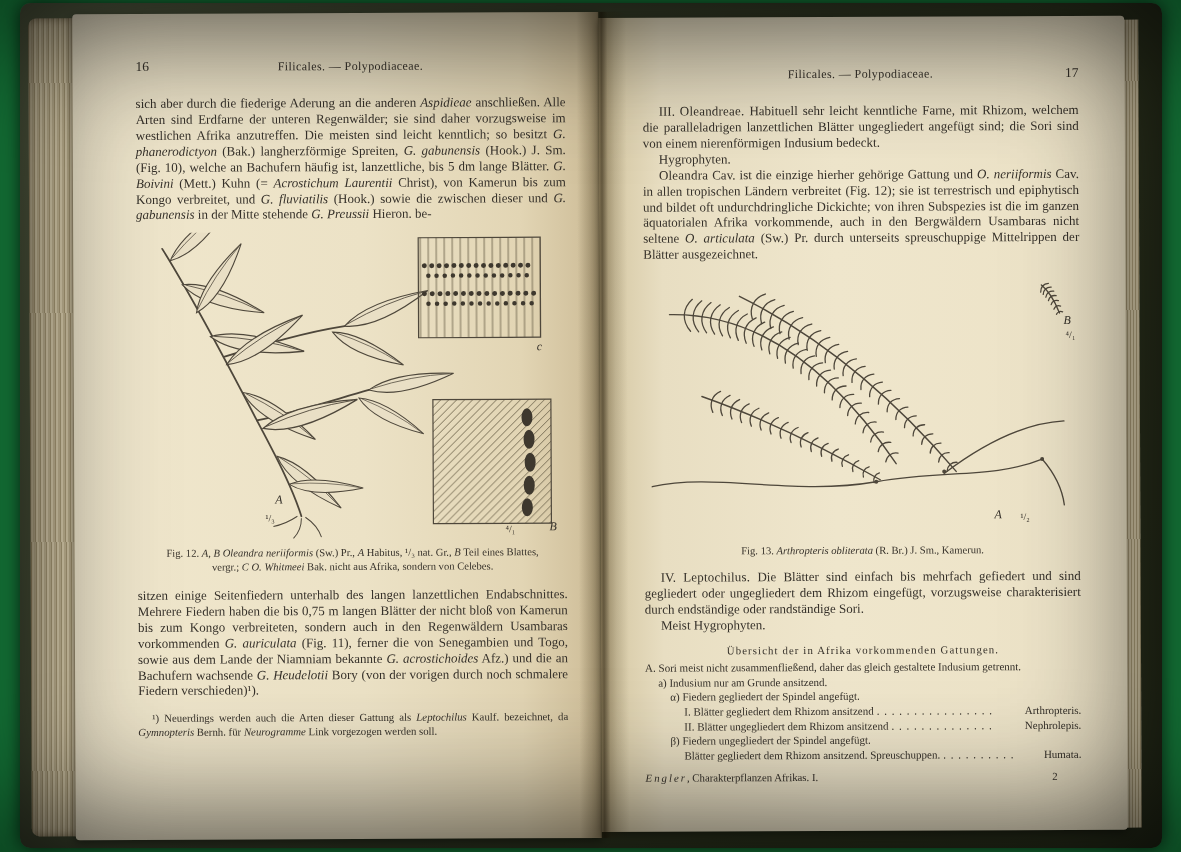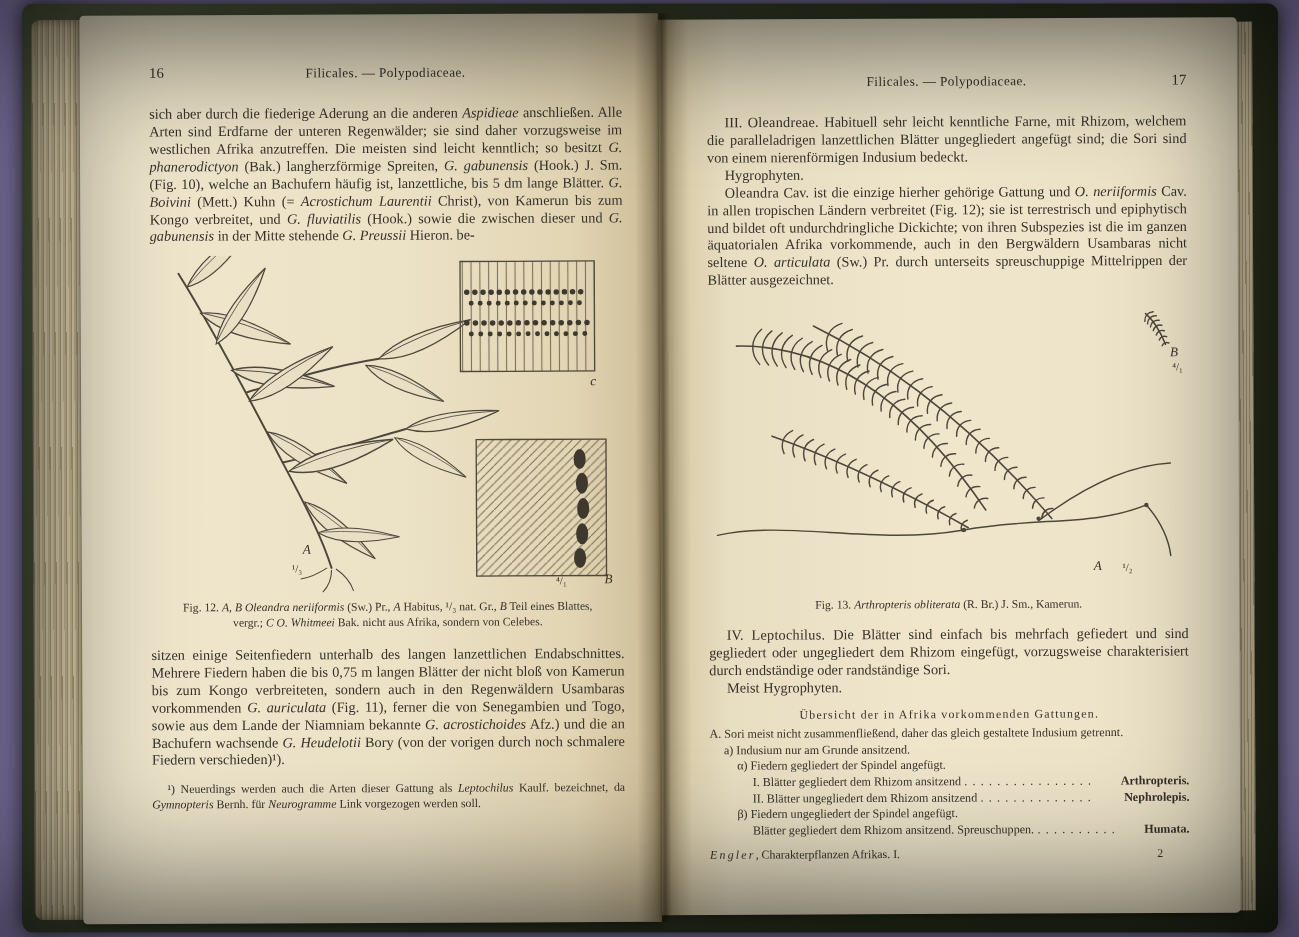--- a/index.html
+++ b/index.html
@@ -1,19 +1,19 @@
 <!DOCTYPE html>
 <html lang="de"><head>
 <meta charset="utf-8">
 <style>
   * { box-sizing: border-box; }
   body { margin:0; background:#000; }
   .scene {
     position:relative; width:1181px; height:852px; overflow:hidden;
-    background:#c4b5fd; color:#36312a;
+    background:#22c55e; color:#36312a;
     font-family:"Liberation Serif","DejaVu Serif",serif;
   }
   .cover {
     position:absolute; left:20px; top:3px; width:1142px; height:845px;
     border-radius:10px;
     background: linear-gradient(115deg,#5a6347 0%, #3c442e 35%, #2e351f 70%, #272d1a 100%);
     box-shadow: 0 0 20px rgba(0,0,0,.85);
   }
   .book { position:absolute; inset:0; transform: rotate(-0.25deg); }
   .stack-left {
@@ -70,21 +70,21 @@
   .cap-13 { width:420px; }
 
   .para-mt { margin-top:13px; }
   .footnote { margin-top:13px; font-size:10.8px; line-height:1.27; text-align:justify; text-indent:14px; }
 
   .key { margin-top:10px; font-size:11px; line-height:1.33; }
   .key-heading { text-align:center; letter-spacing:1.1px; margin-bottom:3px; font-size:10.8px; }
   .krow { display:flex; align-items:baseline; }
   .kin0{ margin-left:0 } .kin1{ margin-left:13px } .kin2{ margin-left:25px } .kin3{ margin-left:39px }
   .kdots { flex:1 1 auto; overflow:hidden; white-space:nowrap; margin:0 3px; letter-spacing:1px; }
-  .kgenus { font-weight:bold; white-space:nowrap; }
+  .kgenus { font-weight:normal; white-space:nowrap; }
 
   .pfooter { display:flex; justify-content:space-between; margin-top:9px; font-size:10.8px; }
   .sp { letter-spacing:2px;font-style:italic; }
   .sheet { padding-right:24px; }
 </style>
 </head>
 <body>
 
 <div class="scene">
   <div class="cover"></div>

